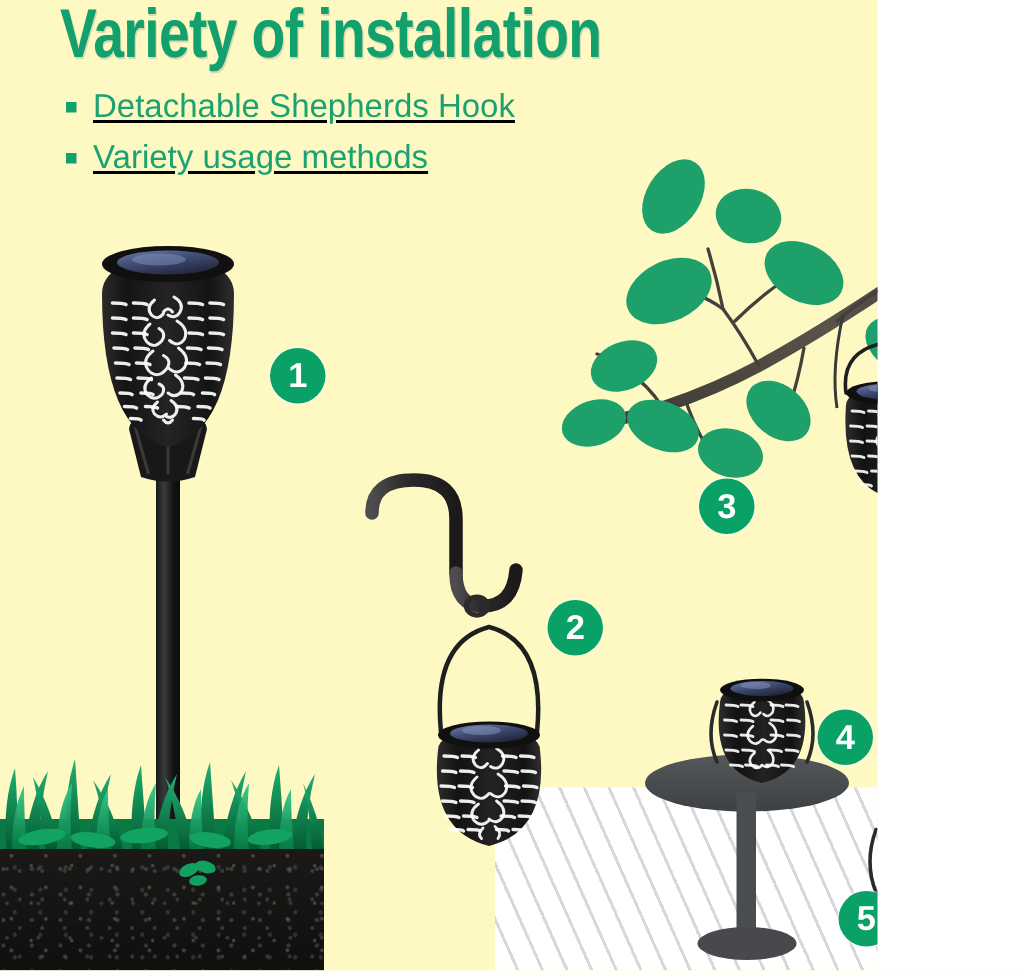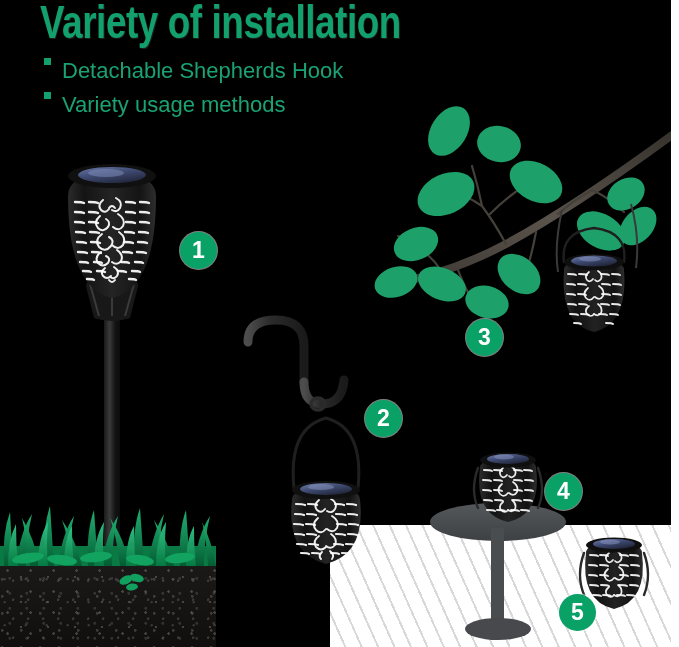--- a/index.html
+++ b/index.html
@@ -1,30 +1,30 @@
 <!DOCTYPE html>
 <html><head>
 <meta charset="utf-8">
 <style>
   html,body{margin:0;padding:0;background:#ffffff;}
   body{font-family:"Liberation Sans",sans-serif;}
-  #stage{position:relative;width:671px;height:647px;background:#000000;overflow:hidden;}
+  #stage{position:relative;width:585px;height:647px;background:#fef9c3;overflow:hidden;}
 
   
   .title{
     position:absolute;left:40px;top:-4px;
     font-family:"Liberation Sans",sans-serif;
     font-weight:bold;font-size:46px;line-height:52px;
     letter-spacing:-0.5px;
     color:#12a06d;
     transform:scaleX(0.80);transform-origin:left top;
     white-space:nowrap;
     text-shadow:1px 1px 0 rgba(120,120,120,.25);
   }
-  .bullet-row{position:absolute;display:flex;white-space:nowrap;}
+  .bullet-row{position:absolute;display:flex;align-items:center;white-space:nowrap;text-decoration:underline;}
   .bullet-sq{width:7px;height:7px;background:#12a06d;margin-right:11px;flex:0 0 auto;}
   .bullet-txt{font-size:22px;color:#1aa273;font-family:"Liberation Sans",sans-serif;}
   #b1{left:44px;top:58px;}
   #b2{left:44px;top:92px;}
 
   
   .badge{
     position:absolute;width:37px;height:37px;border-radius:50%;
     background:#0aa167;color:#ffffff;
     font-family:"Liberation Sans",sans-serif;font-weight:bold;font-size:23px;

